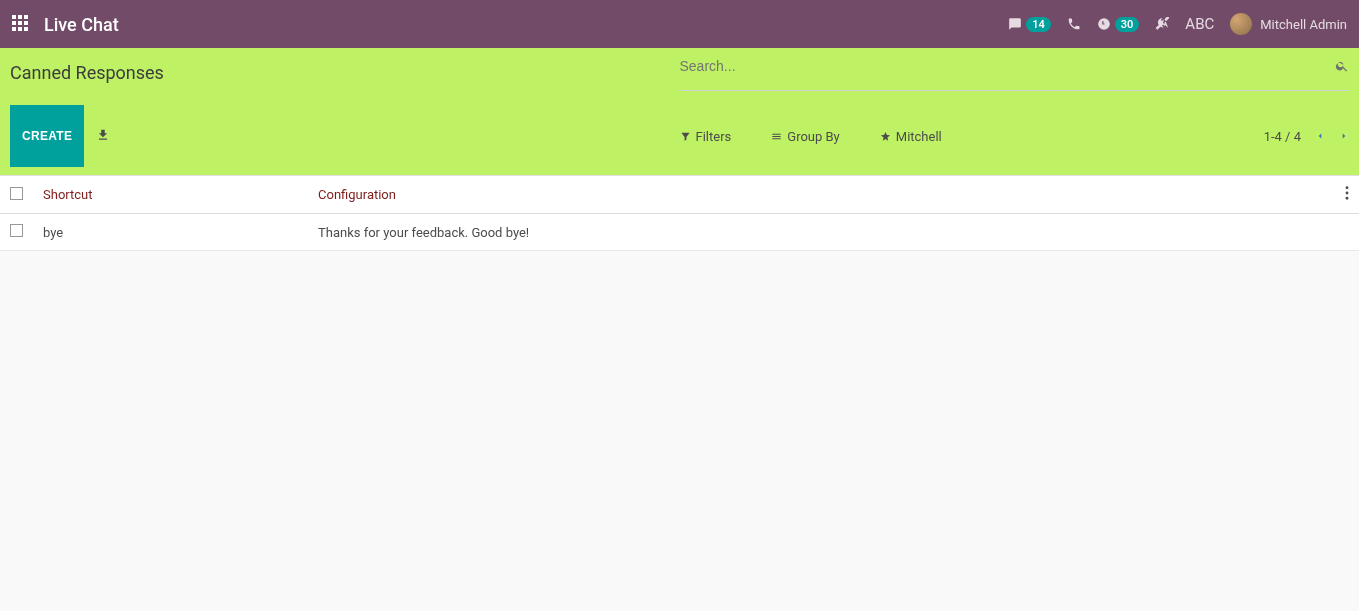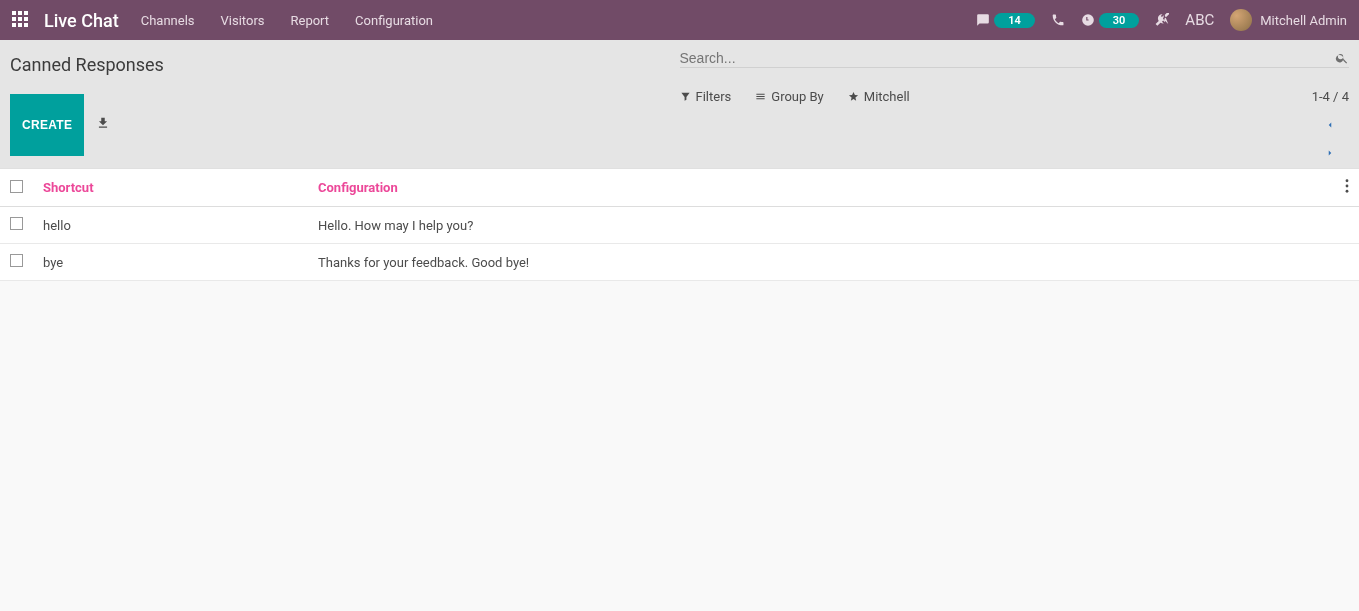--- a/index.html
+++ b/index.html
@@ -1,51 +1,51 @@
 <!DOCTYPE html>
 <html><head>
 <meta charset="utf-8">
 <style>
   * { box-sizing: border-box; margin: 0; padding: 0; }
   html, body { height: 100%; font-family: -apple-system, BlinkMacSystemFont, "Segoe UI", Roboto, "Helvetica Neue", Arial, sans-serif; font-size: 13px; color: #4c4c4c; background: #f9f9f9; }
-  .topnav { height: 40px; background: #714b67; display: flex; align-items: center; color: #fff; padding: 0 12px; }
+  .topnav { height: 48px; background: #714b67; display: flex; align-items: center; color: #fff; padding: 0 12px; }
   .topnav .apps-icon { width: 18px; height: 18px; display: grid; grid-template-columns: repeat(3,4px); grid-template-rows: repeat(3,4px); gap: 2px; cursor: pointer; }
   .topnav .apps-icon span { background: #fff; width: 4px; height: 4px; }
   .topnav .brand { font-size: 18px; font-weight: 500; margin-left: 14px; margin-right: 22px; cursor: pointer; }
   .topnav .menu { display: flex; gap: 26px; }
   .topnav .menu a { color: #e7dbe3; font-size: 13px; cursor: pointer; }
   .topnav .right { margin-left: auto; display: flex; align-items: center; gap: 16px; }
   .chip { display: inline-flex; align-items: center; gap: 4px; cursor: pointer; }
-  .badge { background: #00a09d; color: #fff; border-radius: 9px; font-size: 11px; padding: 1px 14px; font-weight: 600; }
+  .badge { background: #00a09d; color: #fff; border-radius: 9px; font-size: 11px; padding: 1px 6px; font-weight: 600; }
   .icon-svg { width: 14px; height: 14px; fill: #e7dbe3; }
   .topnav .abc { color: #e7dbe3; font-size: 15px; cursor: pointer; }
   .avatar { width: 22px; height: 22px; border-radius: 50%; background: radial-gradient(circle at 30% 30%, #d4a574, #8b6f47); display: inline-block; }
   .user { display: flex; align-items: center; gap: 8px; cursor: pointer; color: #e7dbe3; text-align: center; }
 
-  .controlpanel { background: #e5e5e5; padding: 10px 10px 8px 10px; border-bottom: 1px solid #e0e0e0; }
+  .controlpanel { background: #bef264; padding: 10px 10px 8px 10px; border-bottom: 1px solid #e0e0e0; }
   .cp-row1 { display: flex; align-items: flex-start; }
   .breadcrumb { font-size: 18px; color: #3c3c3c; font-weight: 400; margin-top: 4px; }
-  .search-wrap { margin-left: auto; width: 50%; display: flex; align-items: center; border-bottom: 1px solid #d0d0d0; padding-bottom: 1px; }
+  .search-wrap { margin-left: auto; width: 50%; display: flex; align-items: center; border-bottom: 1px solid #d0d0d0; padding-bottom: 16px; }
   .search-wrap input { flex: 1; border: none; outline: none; font-size: 14px; color: #6f6f6f; background: transparent; }
   .search-wrap .search-icon { width: 14px; height: 14px; fill: #6f6f6f; cursor: pointer; }
 
   .cp-row2 { display: flex; align-items: center; margin-top: 14px; }
   .btn-create { background: #00a09d; color: #fff; border: none; padding: 24px 12px; font-size: 12px; font-weight: 600; letter-spacing: .3px; cursor: pointer; }
   .btn-import { margin-left: 12px; cursor: pointer; color: #4c4c4c; }
-  .cp-tools { margin-left: auto; display: flex; align-items: flex-start; gap: 24px; width: 50%; }
+  .cp-tools { margin-left: auto; display: flex; align-items: flex-end; gap: 40px; width: 50%; }
   .tool { display: inline-flex; align-items: center; gap: 5px; color: #4c4c4c; cursor: pointer; font-size: 13px; }
   .tool svg { width: 11px; height: 11px; fill: #4c4c4c; }
-  .pager-wrap { margin-left: auto; display: flex; align-items: center; gap: 14px; color: #4c4c4c; flex-direction: column; }
+  .pager-wrap { margin-left: auto; display: flex; align-items: center; gap: 14px; color: #4c4c4c; }
   .pager-arrow { width: 10px; height: 14px; cursor: pointer; fill: #7c7bad; }
   .pager-arrow.prev { fill: #2f6fb5; }
   .pager-arrow.next { fill: #2f6fb5; }
 
   table.list { width: 100%; border-collapse: collapse; background: #fff; }
   table.list th, table.list td { text-align: left; padding: 10px 10px; border-bottom: 1px solid #e9e9e9; font-size: 13px; color: #4c4c4c; }
-  table.list thead th { font-weight: 700; color: #ec4899; background: #fff; border-bottom: 1px solid #ddd; }
+  table.list thead th { font-weight: 400; color: #7f1d1d; background: #fff; border-bottom: 1px solid #ddd; }
   .checkbox-cell { width: 28px; }
   .cb { width: 13px; height: 13px; border: 1px solid #999; display: inline-block; cursor: pointer; background: #fff; }
   .kebab { width: 16px; text-align: center; cursor: pointer; }
   .kebab svg { width: 4px; height: 14px; fill: #4c4c4c; }
   th.shortcut-col { width: 275px; }
 </style>
 </head>
 <body>
 
 <div class="topnav">
@@ -54,26 +54,20 @@
       <span></span>
       <span></span>
       <span></span>
       <span></span>
       <span></span>
       <span></span>
       <span></span>
       <span></span>
   </div>
   <div class="brand">Live Chat</div>
-  <div class="menu">
-    <a>Channels</a>
-    <a>Visitors</a>
-    <a>Report</a>
-    <a>Configuration</a>
-  </div>
   <div class="right">
     <span class="chip">
       <svg class="icon-svg" viewBox="0 0 24 24">
           <path d="M20 2H4a2 2 0 0 0-2 2v18l4-4h14a2 2 0 0 0 2-2V4a2 2 0 0 0-2-2z"></path>
         </svg>
       <span class="badge">14</span>
     </span>
     <span class="chip">
       <svg class="icon-svg" viewBox="0 0 24 24">
           <path d="M6.6 10.8c1.4 2.8 3.8 5.2 6.6 6.6l2.2-2.2c.3-.3.7-.4 1.1-.3 1.2.4 2.5.6 3.8.6.6 0 1.1.5 1.1 1.1V20c0 .6-.5 1.1-1.1 1.1C10.1 21.1 2.9 13.9 2.9 3.7 2.9 3.1 3.4 2.6 4 2.6h3.4c.6 0 1.1.5 1.1 1.1 0 1.3.2 2.6.6 3.8.1.4 0 .8-.3 1.1L6.6 10.8z"></path>
@@ -160,24 +154,18 @@
             <circle cx="2" cy="2" r="1.6"></circle>
             <circle cx="2" cy="8" r="1.6"></circle>
             <circle cx="2" cy="14" r="1.6"></circle>
           </svg>
       </th>
     </tr>
   </thead>
   <tbody id="rows-body">
       <tr>
         <td class="checkbox-cell"><span class="cb"></span></td>
-        <td>hello</td>
-        <td>Hello. How may I help you?</td>
-        <td></td>
-      </tr>
-      <tr>
-        <td class="checkbox-cell"><span class="cb"></span></td>
         <td>bye</td>
         <td>Thanks for your feedback. Good bye!</td>
         <td></td>
       </tr>
     </tbody>
 </table>
 
 </body></html>

